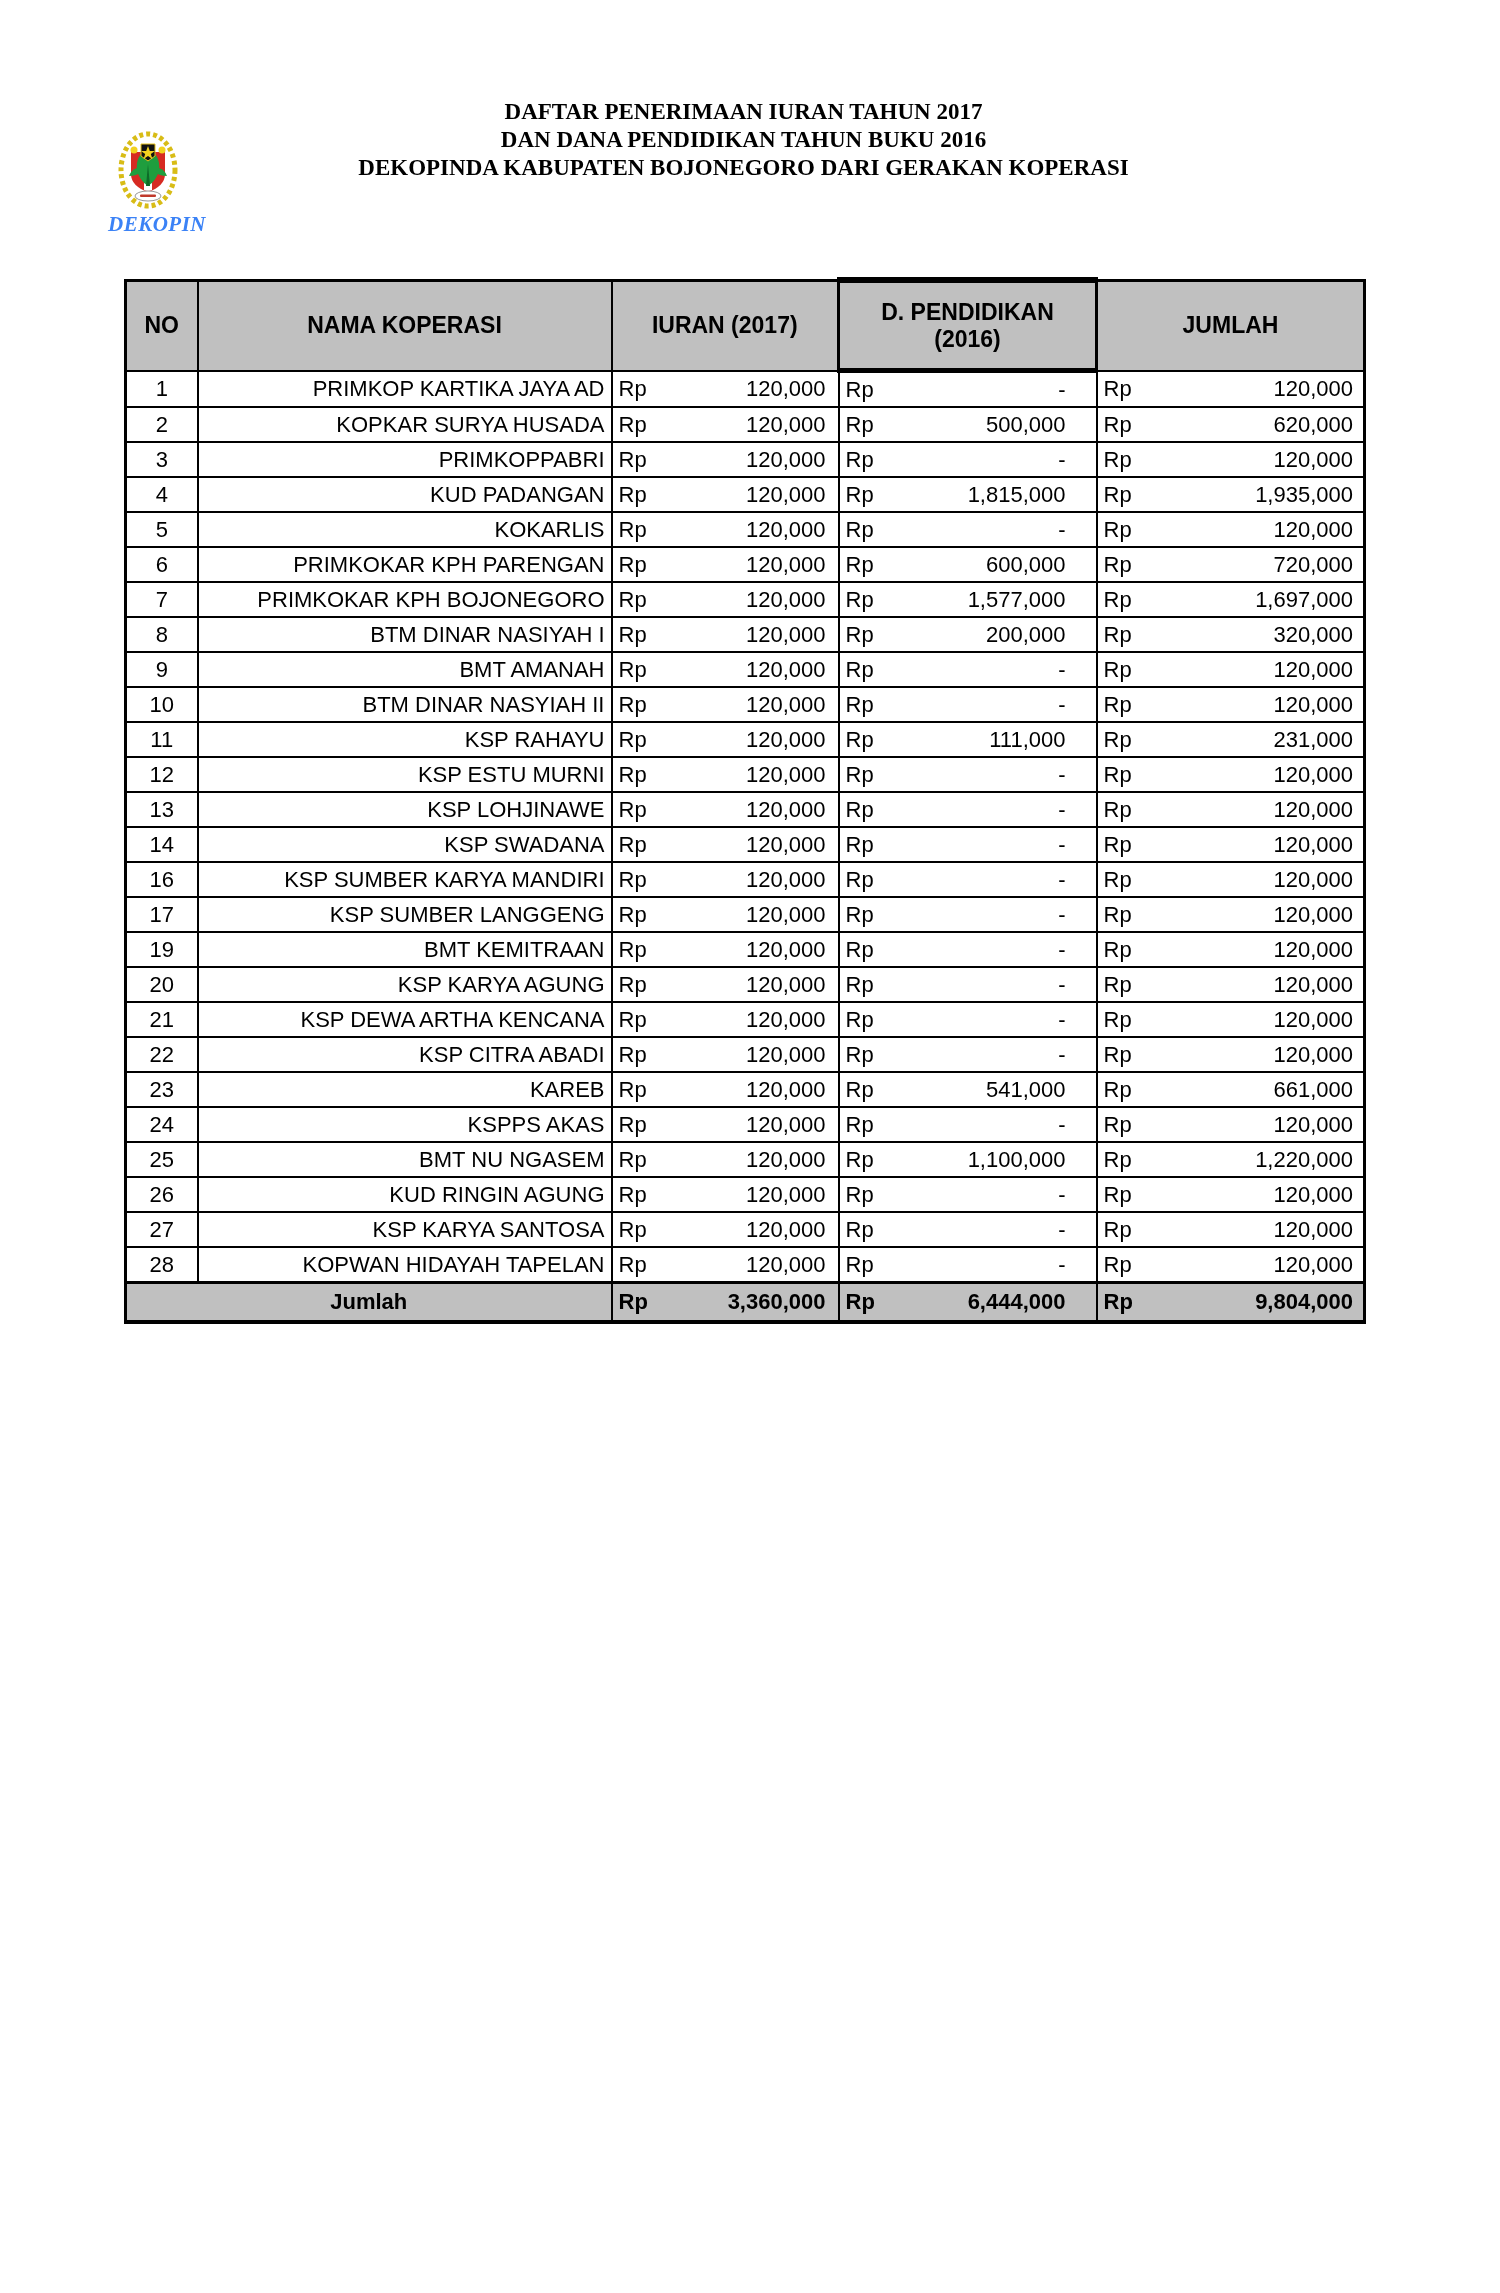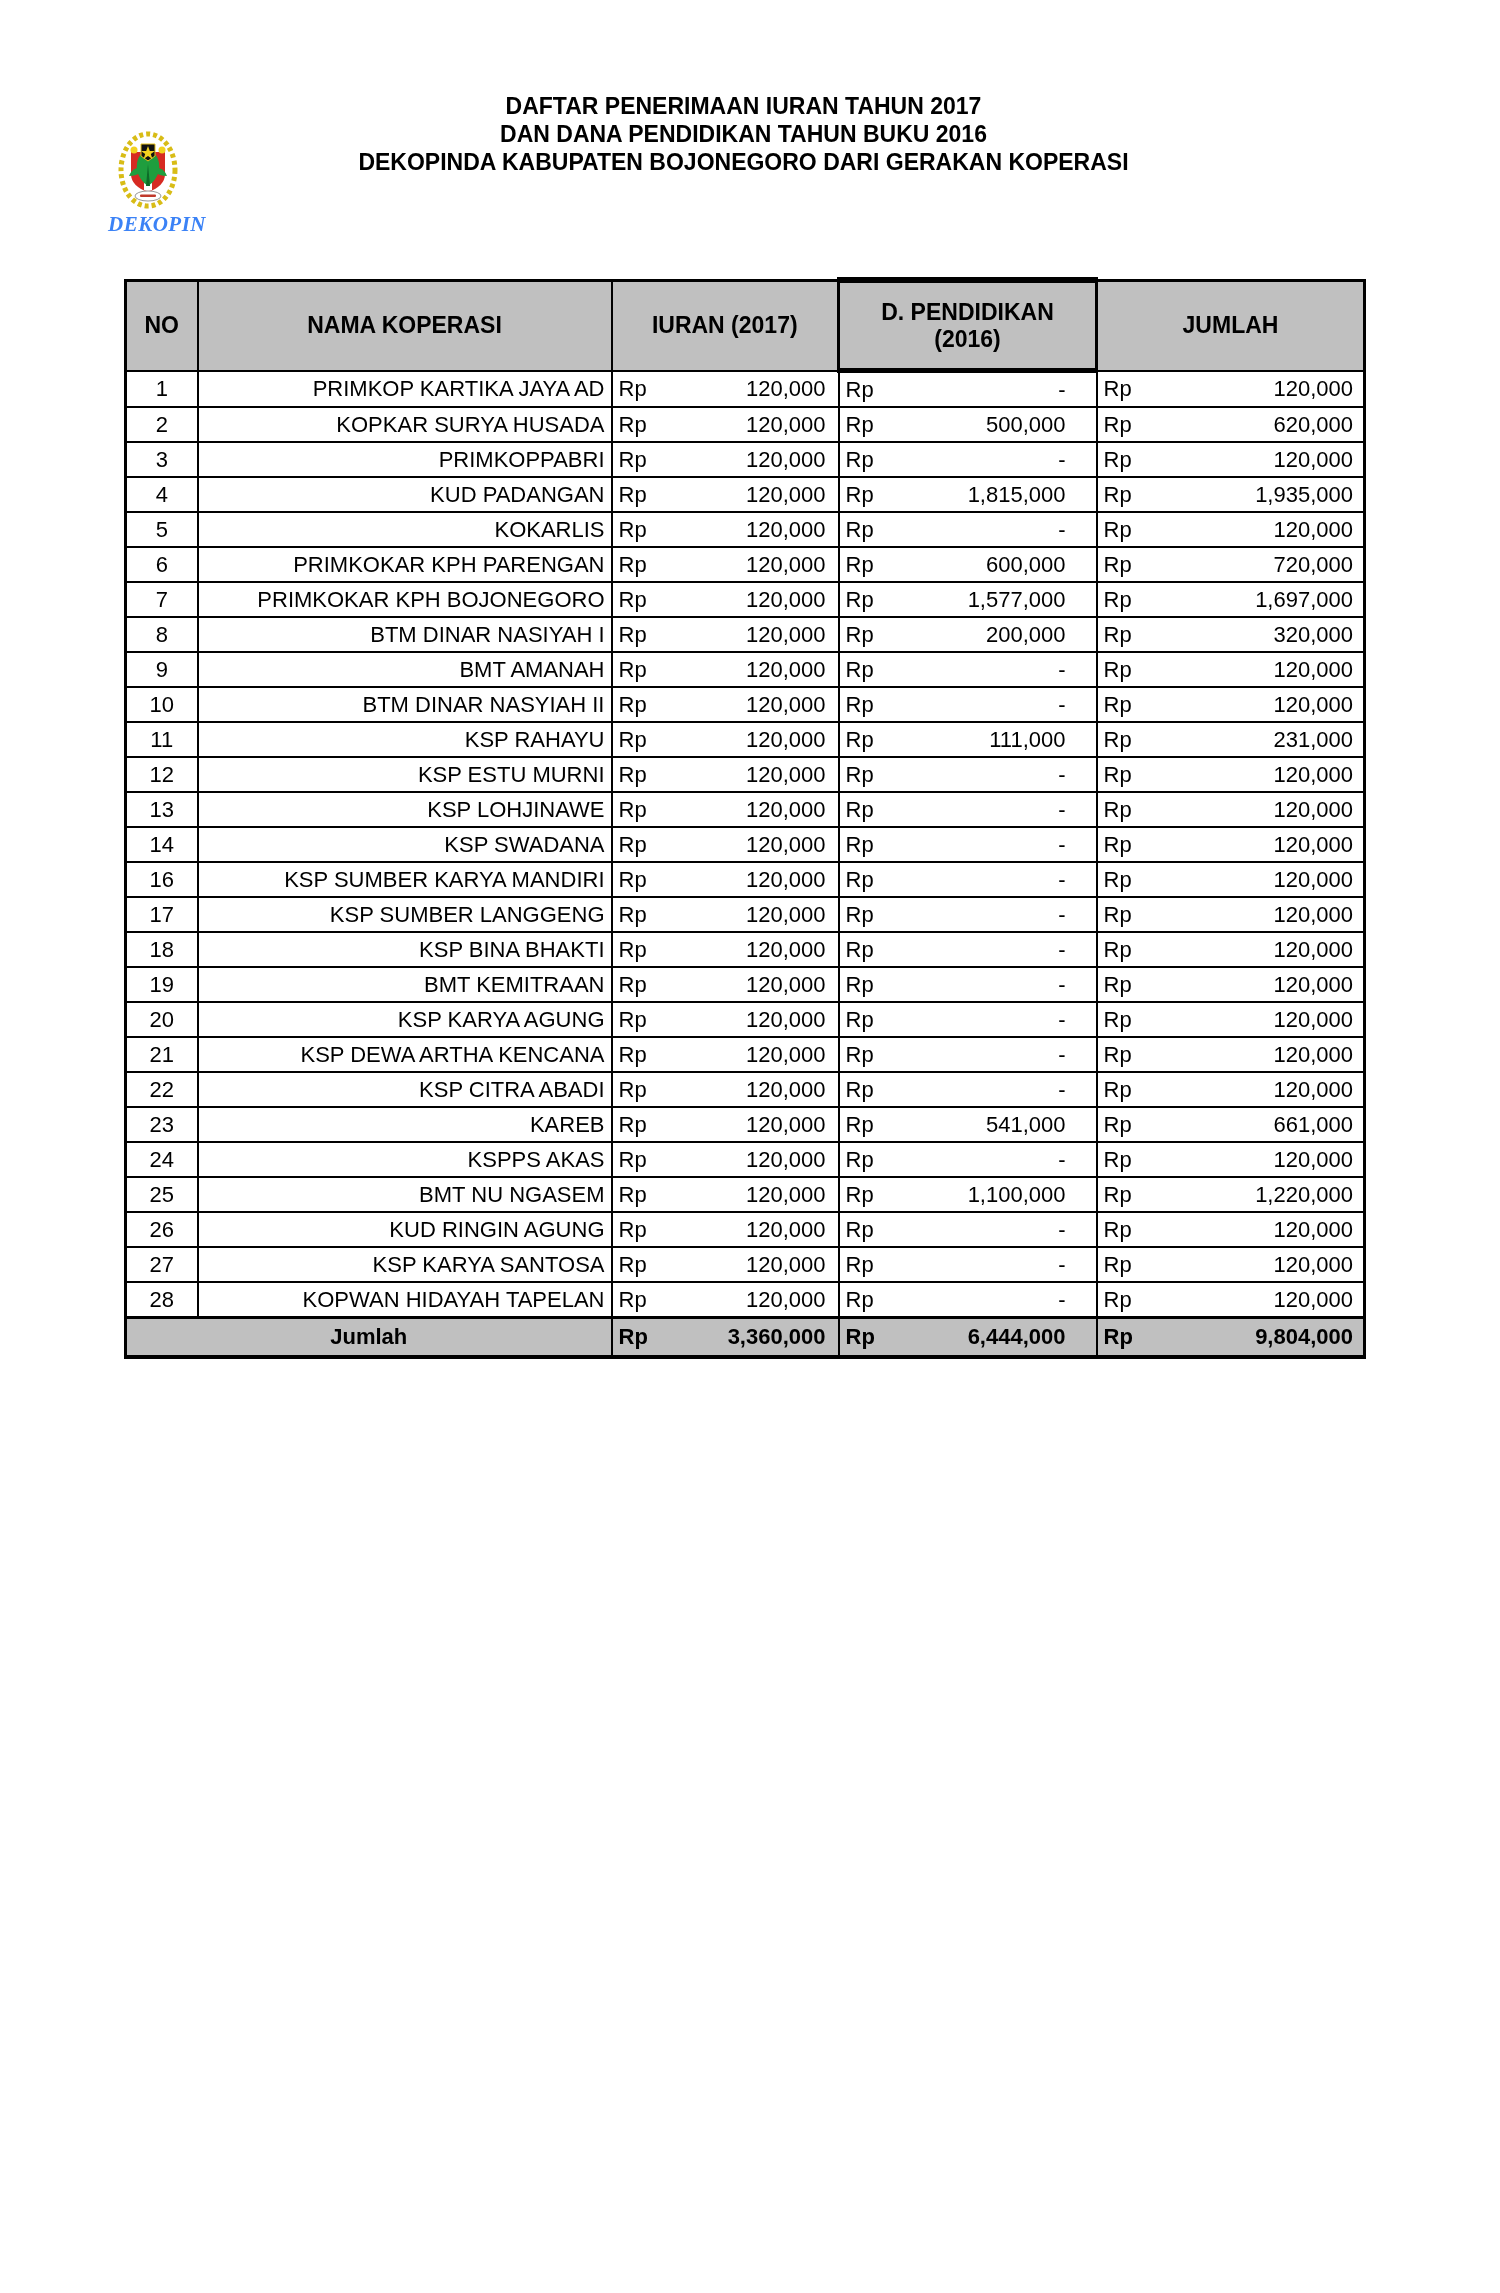--- a/index.html
+++ b/index.html
@@ -14,22 +14,22 @@
   
   .logo-wrap{position:absolute;left:108px;top:130px;width:80px;text-align:center;}
   .logo-svg{display:block;margin:0 auto;}
   .logo-word{
     margin-top:2px;
     font-family:"Liberation Serif", serif;
     font-style:italic;font-weight:bold;
     font-size:21px;color:#3b82f6;letter-spacing:0.5px;
   }
   .title-block{
-    position:absolute;left:124px;top:92px;width:1239px;
-    text-align:center;font-weight:bold;font-size:23px;line-height:28px;
+    position:absolute;left:124px;top:98px;width:1239px;
+    text-align:center;font-weight:bold;font-size:23px;line-height:28px;font-family:Liberation Serif, serif;
   }
   
   table.main{
     position:absolute;left:124px;top:277px;
     border-collapse:collapse;table-layout:fixed;
     width:1239px;
     font-size:22px;
   }
   table.main col.c-no{width:72px;}
   table.main col.c-nama{width:414px;}
@@ -488,42 +488,20 @@
             </div>
       </td>
       <td class="jumlah-cell">
         <div class="money">
               <span class="cur">Rp</span>
               <span class="val">120,000</span>
             </div>
       </td>
     </tr>
 
-    <tr>
-      <td class="no-cell">18</td>
-      <td class="name-cell">KSP BINA BHAKTI</td>
-      <td class="iuran-cell">
-        <div class="money">
-              <span class="cur">Rp</span>
-              <span class="val">120,000</span>
-            </div>
-      </td>
-      <td class="pend-cell">
-        <div class="money">
-              <span class="cur">Rp</span>
-              <span class="val">-</span>
-            </div>
-      </td>
-      <td class="jumlah-cell">
-        <div class="money">
-              <span class="cur">Rp</span>
-              <span class="val">120,000</span>
-            </div>
-      </td>
-    </tr>
 
     <tr>
       <td class="no-cell">19</td>
       <td class="name-cell">BMT KEMITRAAN</td>
       <td class="iuran-cell">
         <div class="money">
               <span class="cur">Rp</span>
               <span class="val">120,000</span>
             </div>
       </td>

